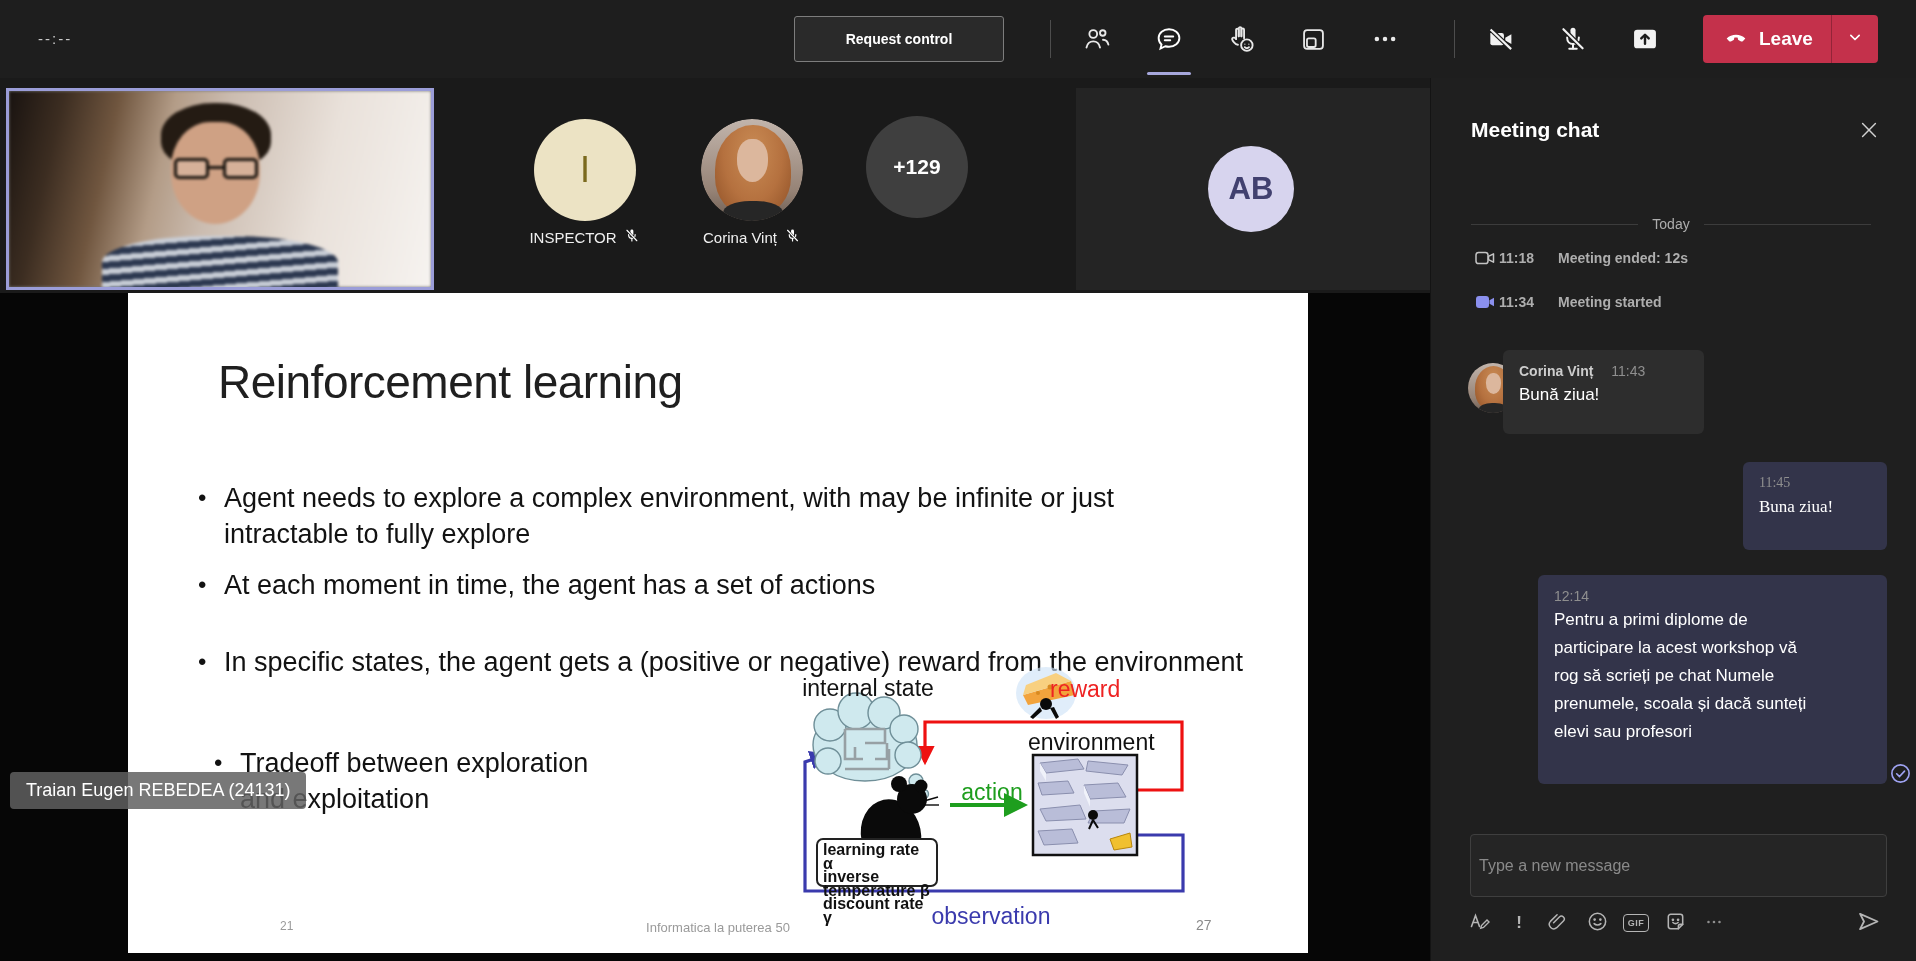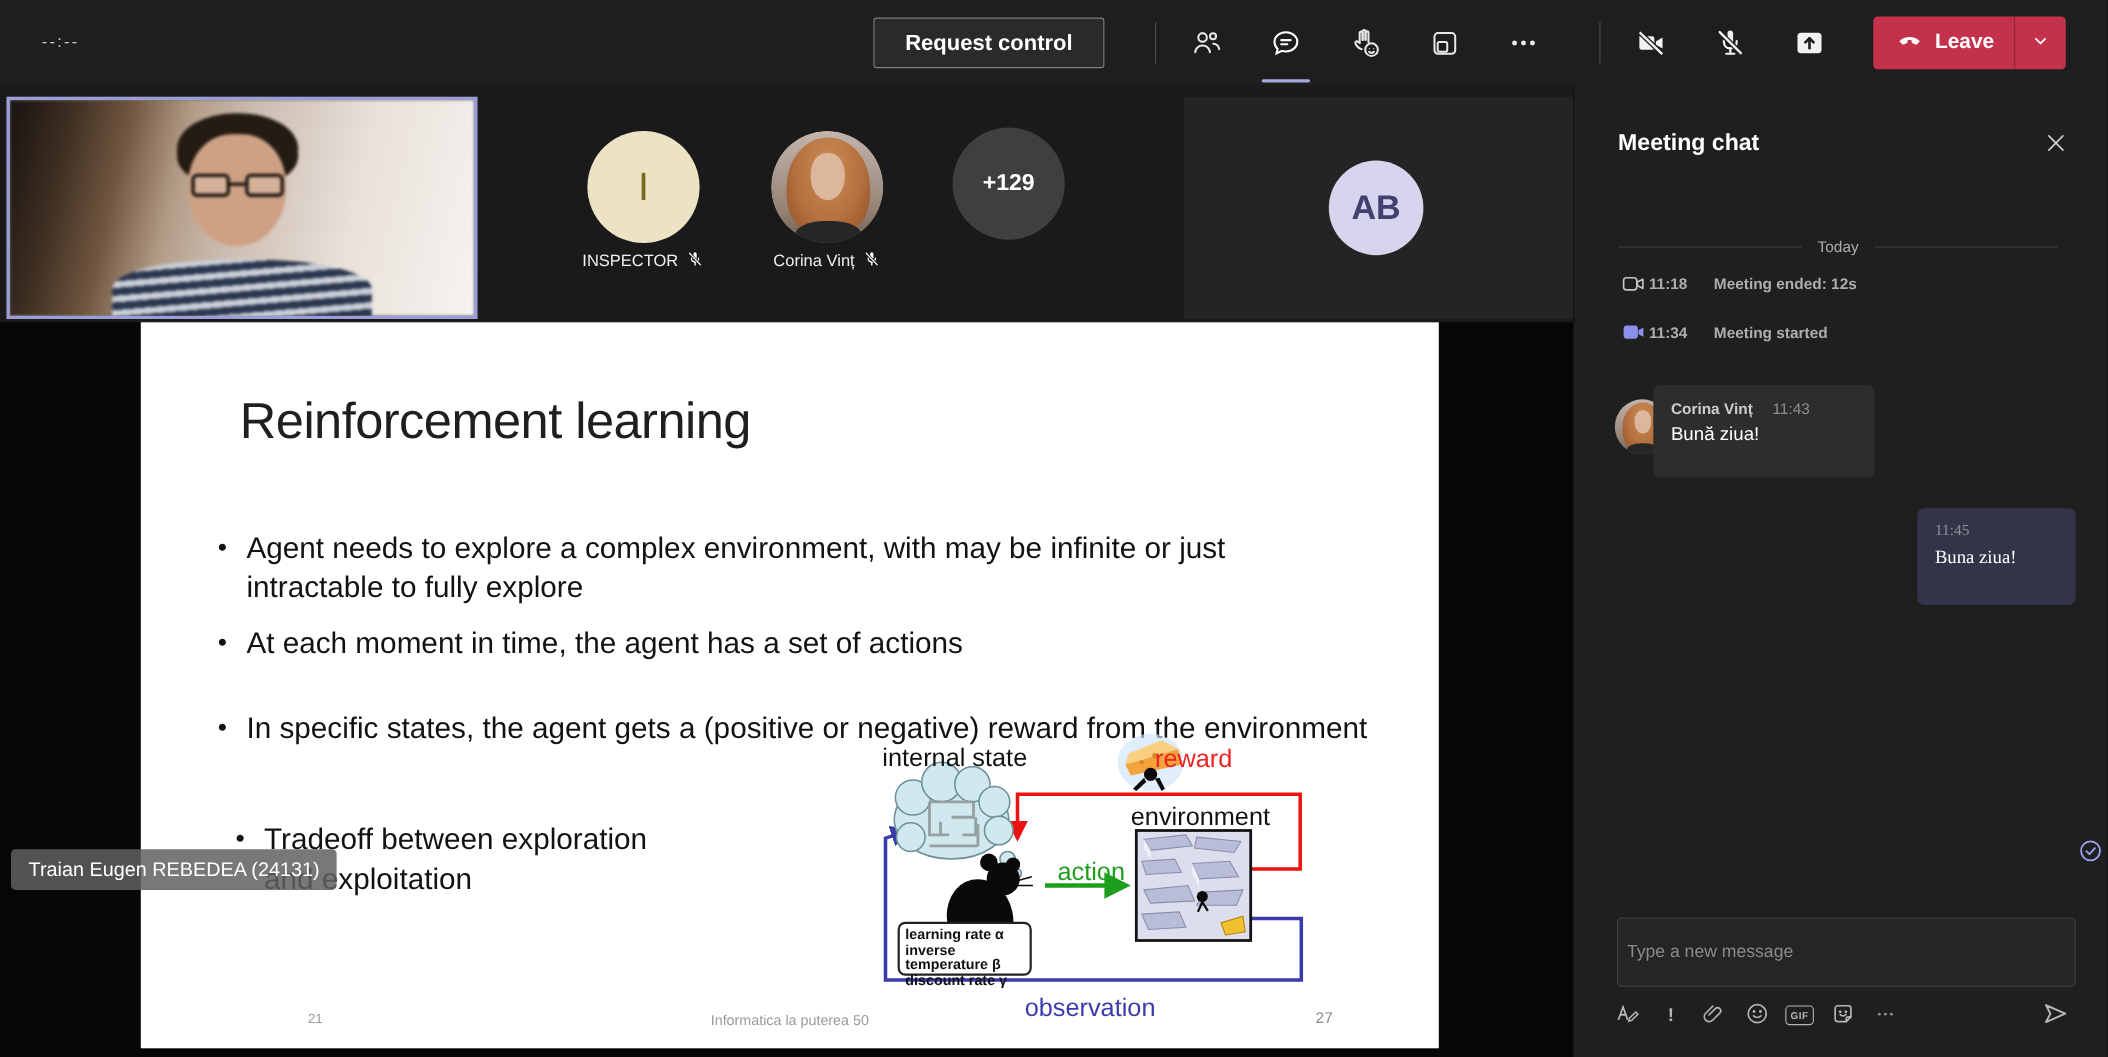--- a/index.html
+++ b/index.html
@@ -5,21 +5,21 @@
   * { margin:0; padding:0; box-sizing:border-box; }
   html,body { width:1916px; height:961px; background:#111; overflow:hidden; }
   body { font-family:"Liberation Sans", sans-serif; }
   .app { position:relative; width:1916px; height:961px; background:#1a1a1a; }
 
   
   .topbar { position:absolute; left:0; top:0; width:1916px; height:78px; background:#1e1e1e; z-index:40; }
   .timer { position:absolute; left:38px; top:30px; color:#c9c9c9; font-size:15px; letter-spacing:2px; }
   .request-control { position:absolute; left:794px; top:16px; width:210px; height:46px;
     background:#2a2a2a; border:1px solid #7d7d7d; border-radius:3px; color:#fff;
-    font-size:20px; font-weight:700; font-family:"Liberation Sans",sans-serif; cursor:pointer; }
+    font-size:14px; font-weight:700; font-family:"Liberation Sans",sans-serif; cursor:pointer; }
   .bar-group { position:absolute; top:0; height:78px; display:flex; align-items:center; }
   .bar-group.mid { left:1040px; }
   .bar-group.right { left:1444px; }
   .vdiv { width:1px; height:38px; background:#4d4d4d; margin:0 10px; }
   .bar-btn { position:relative; width:50px; height:78px; display:flex; align-items:center; justify-content:center;
     background:none; border:none; color:#e6e6e6; cursor:pointer; margin:0 11px; }
   .bar-btn svg { display:block; }
   .active-underline { position:absolute; left:3px; bottom:3px; width:44px; height:3px; border-radius:2px; }
   .leave-btn { display:flex; align-items:stretch; height:48px; margin-left:22px; border-radius:4px; overflow:hidden; cursor:pointer; }
   .leave-main { display:flex; align-items:center; gap:10px; padding:0 18px 0 20px; color:#fff; font-size:19px; font-weight:700; }
@@ -89,21 +89,21 @@
   
   .diagram { position:absolute; left:660px; top:370px; width:430px; height:265px; }
   .diagram svg.net { position:absolute; inset:0; }
   .dlabel { position:absolute; font-size:23px; }
   .d-internal { left:0; top:12px; width:160px; text-align:center; color:#111; }
   .d-reward { left:262px; top:13px; color:#ee2222; }
   .d-environment { left:240px; top:66px; width:150px; color:#111; }
   .d-action { left:164px; top:116px; width:80px; text-align:center; color:#1e9e1e; }
   .d-observation { left:138px; top:240px; width:130px; text-align:center; color:#3a3aad; }
   .param-box { position:absolute; left:28px; top:175px; width:122px; height:49px; background:#fff;
-    border:2px solid #222; border-radius:7px; padding:3px 5px; font-size:13px; line-height:13.5px; color:#111; font-weight:700; }
+    border:2px solid #222; border-radius:7px; padding:3px 5px; font-size:16px; line-height:13.5px; color:#111; font-weight:700; }
 
   
   .chat { position:absolute; left:1430px; top:78px; width:486px; height:883px; background:#1f1f1f; border-left:1px solid #141414; }
   .chat-title { position:absolute; left:40px; top:40px; font-size:21px; font-weight:700; color:#fff; }
   .chat-close { position:absolute; left:423px; top:38px; width:30px; height:30px; background:none; border:none; color:#d0d0d0; cursor:pointer; }
   .today-row { position:absolute; left:40px; top:138px; width:400px; display:flex; align-items:center; gap:14px; color:#adadad; font-size:14px; }
   .today-row .line { flex:1; height:1px; background:#3c3c3c; }
   .event-row { position:absolute; left:42px; display:flex; align-items:center; gap:0; color:#aeaeae; font-size:14px; font-weight:700; }
   .event-row .ev-icon { width:26px; display:flex; }
   .event-row .ev-time { }
@@ -488,20 +488,24 @@
         <span>11:43</span>
       </div>
       <div class="msg-text">Bună ziua!</div>
     </div>
 
     <div class="bubble m2" style="background:#33344a;font-family:Liberation Serif, serif;">
       <div class="meta"><span>11:45</span></div>
       <div class="msg-text">Buna ziua!</div>
     </div>
 
+    <div class="bubble m3" style="background:#33344a;">
+      <div class="meta"><span>12:14</span></div>
+      <div class="msg-text">Pentru a primi diplome de participare la acest workshop vă rog să scrieți pe chat Numele prenumele, scoala și dacă sunteți elevi sau profesori</div>
+    </div>
     <span class="seen-check">
       <svg width="23" height="23" viewBox="0 0 24 24" fill="none" stroke="#9fa3f2" stroke-width="1.7" stroke-linecap="round" stroke-linejoin="round">
         <circle cx="12" cy="12" r="9"></circle>
           <polyline points="8,12.3 11,15.2 16.2,9.5"></polyline>
       </svg>
     </span>
 
     <input class="chat-input" type="text" placeholder="Type a new message" style="">
 
     <div class="chat-toolbar">

